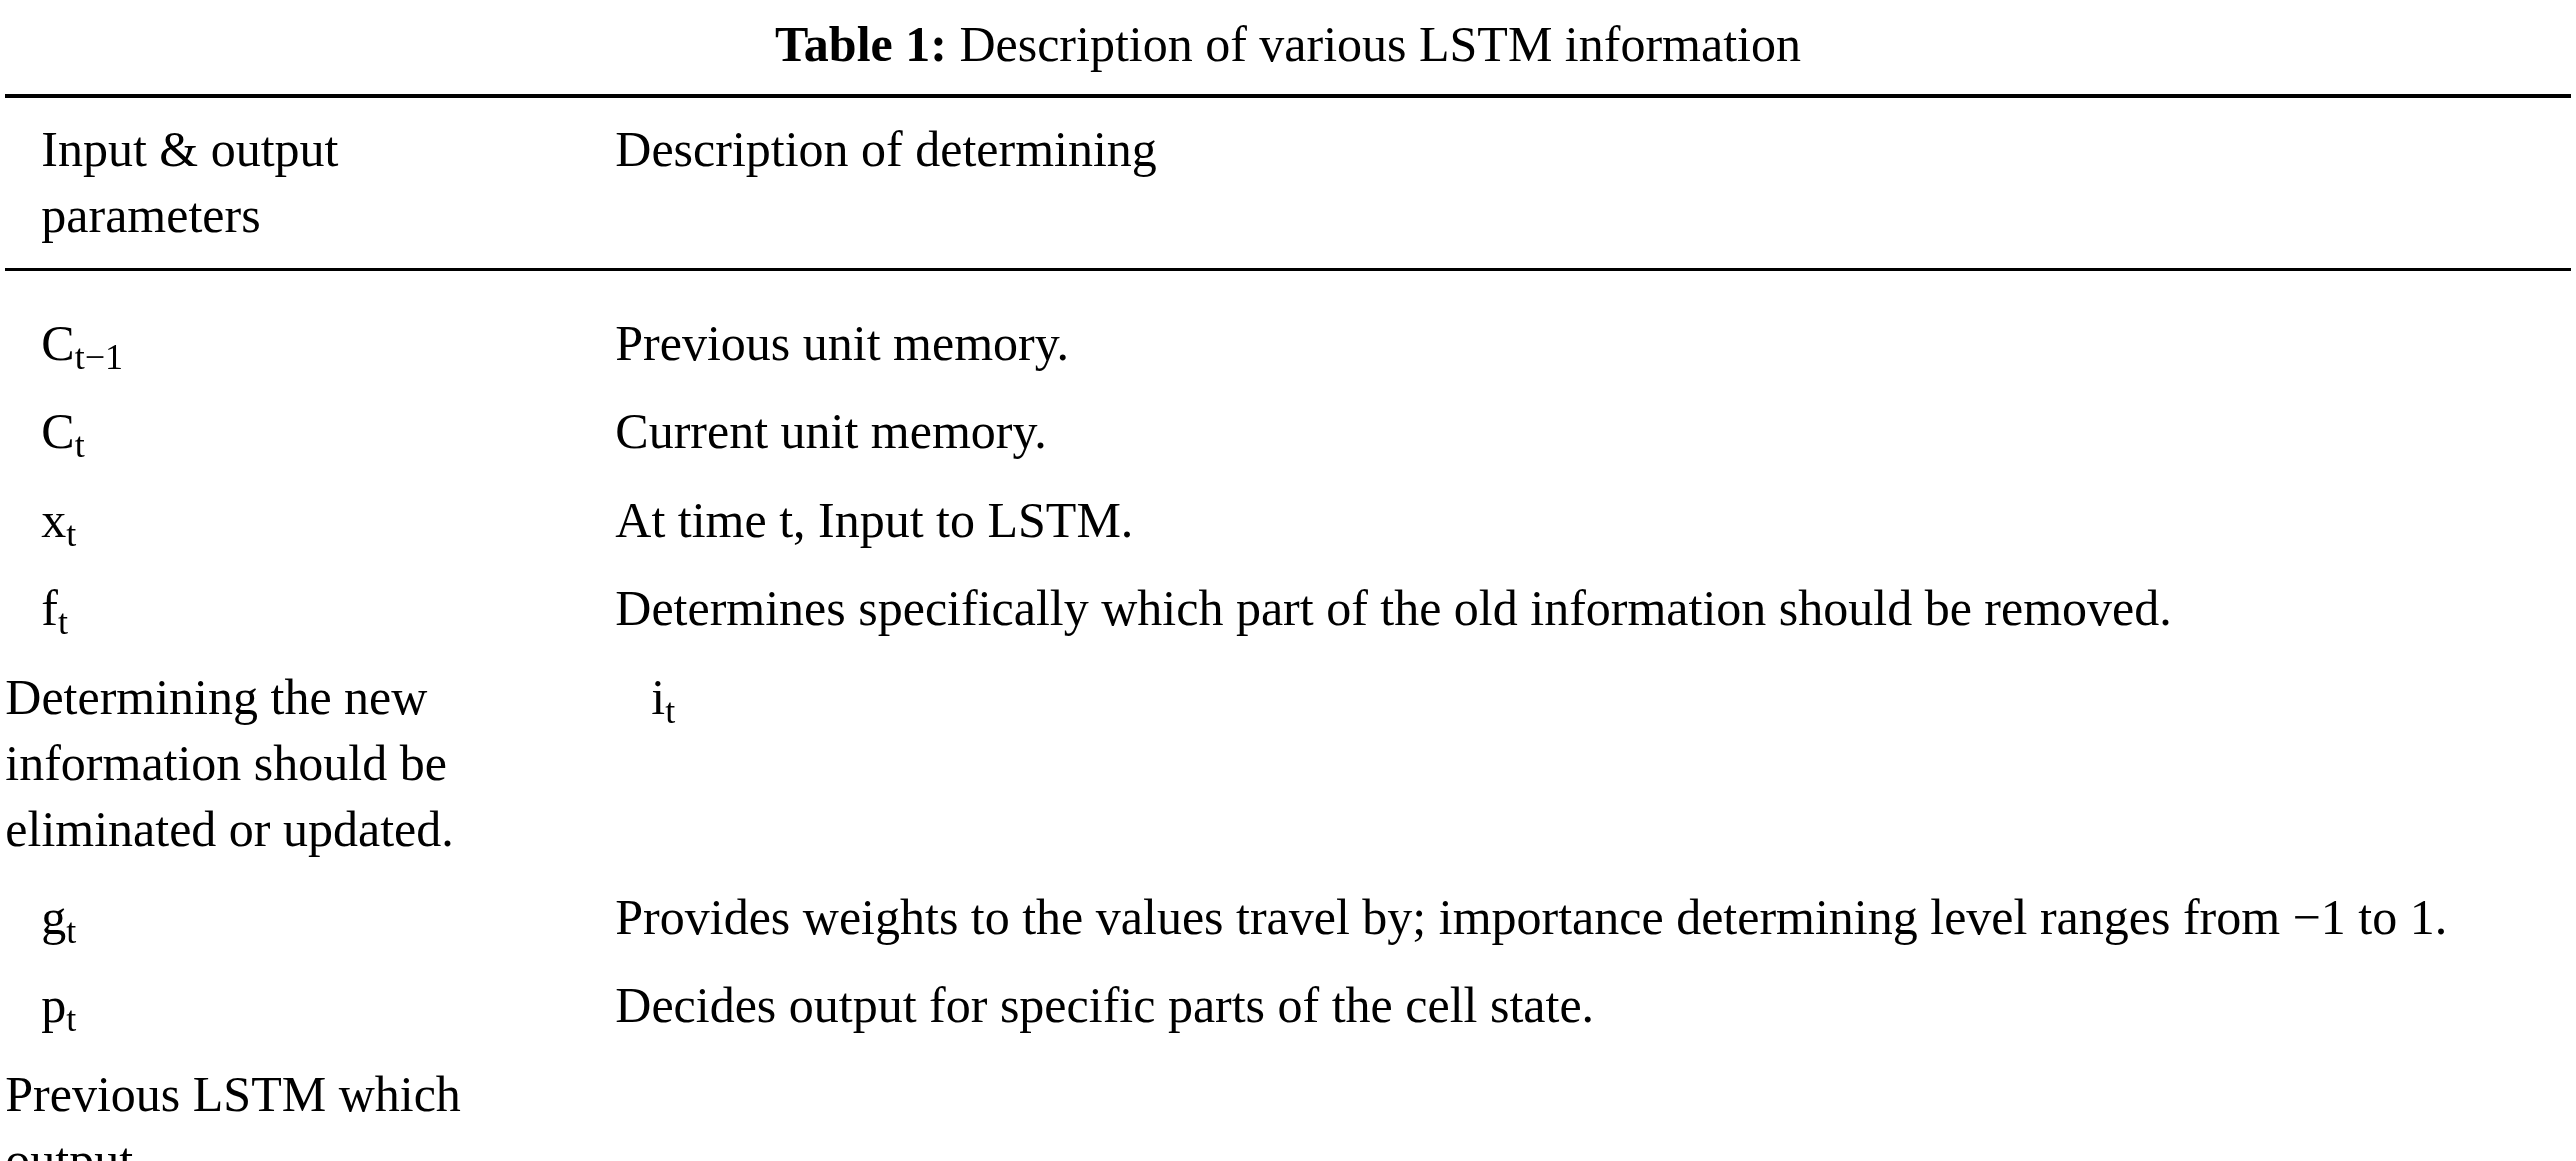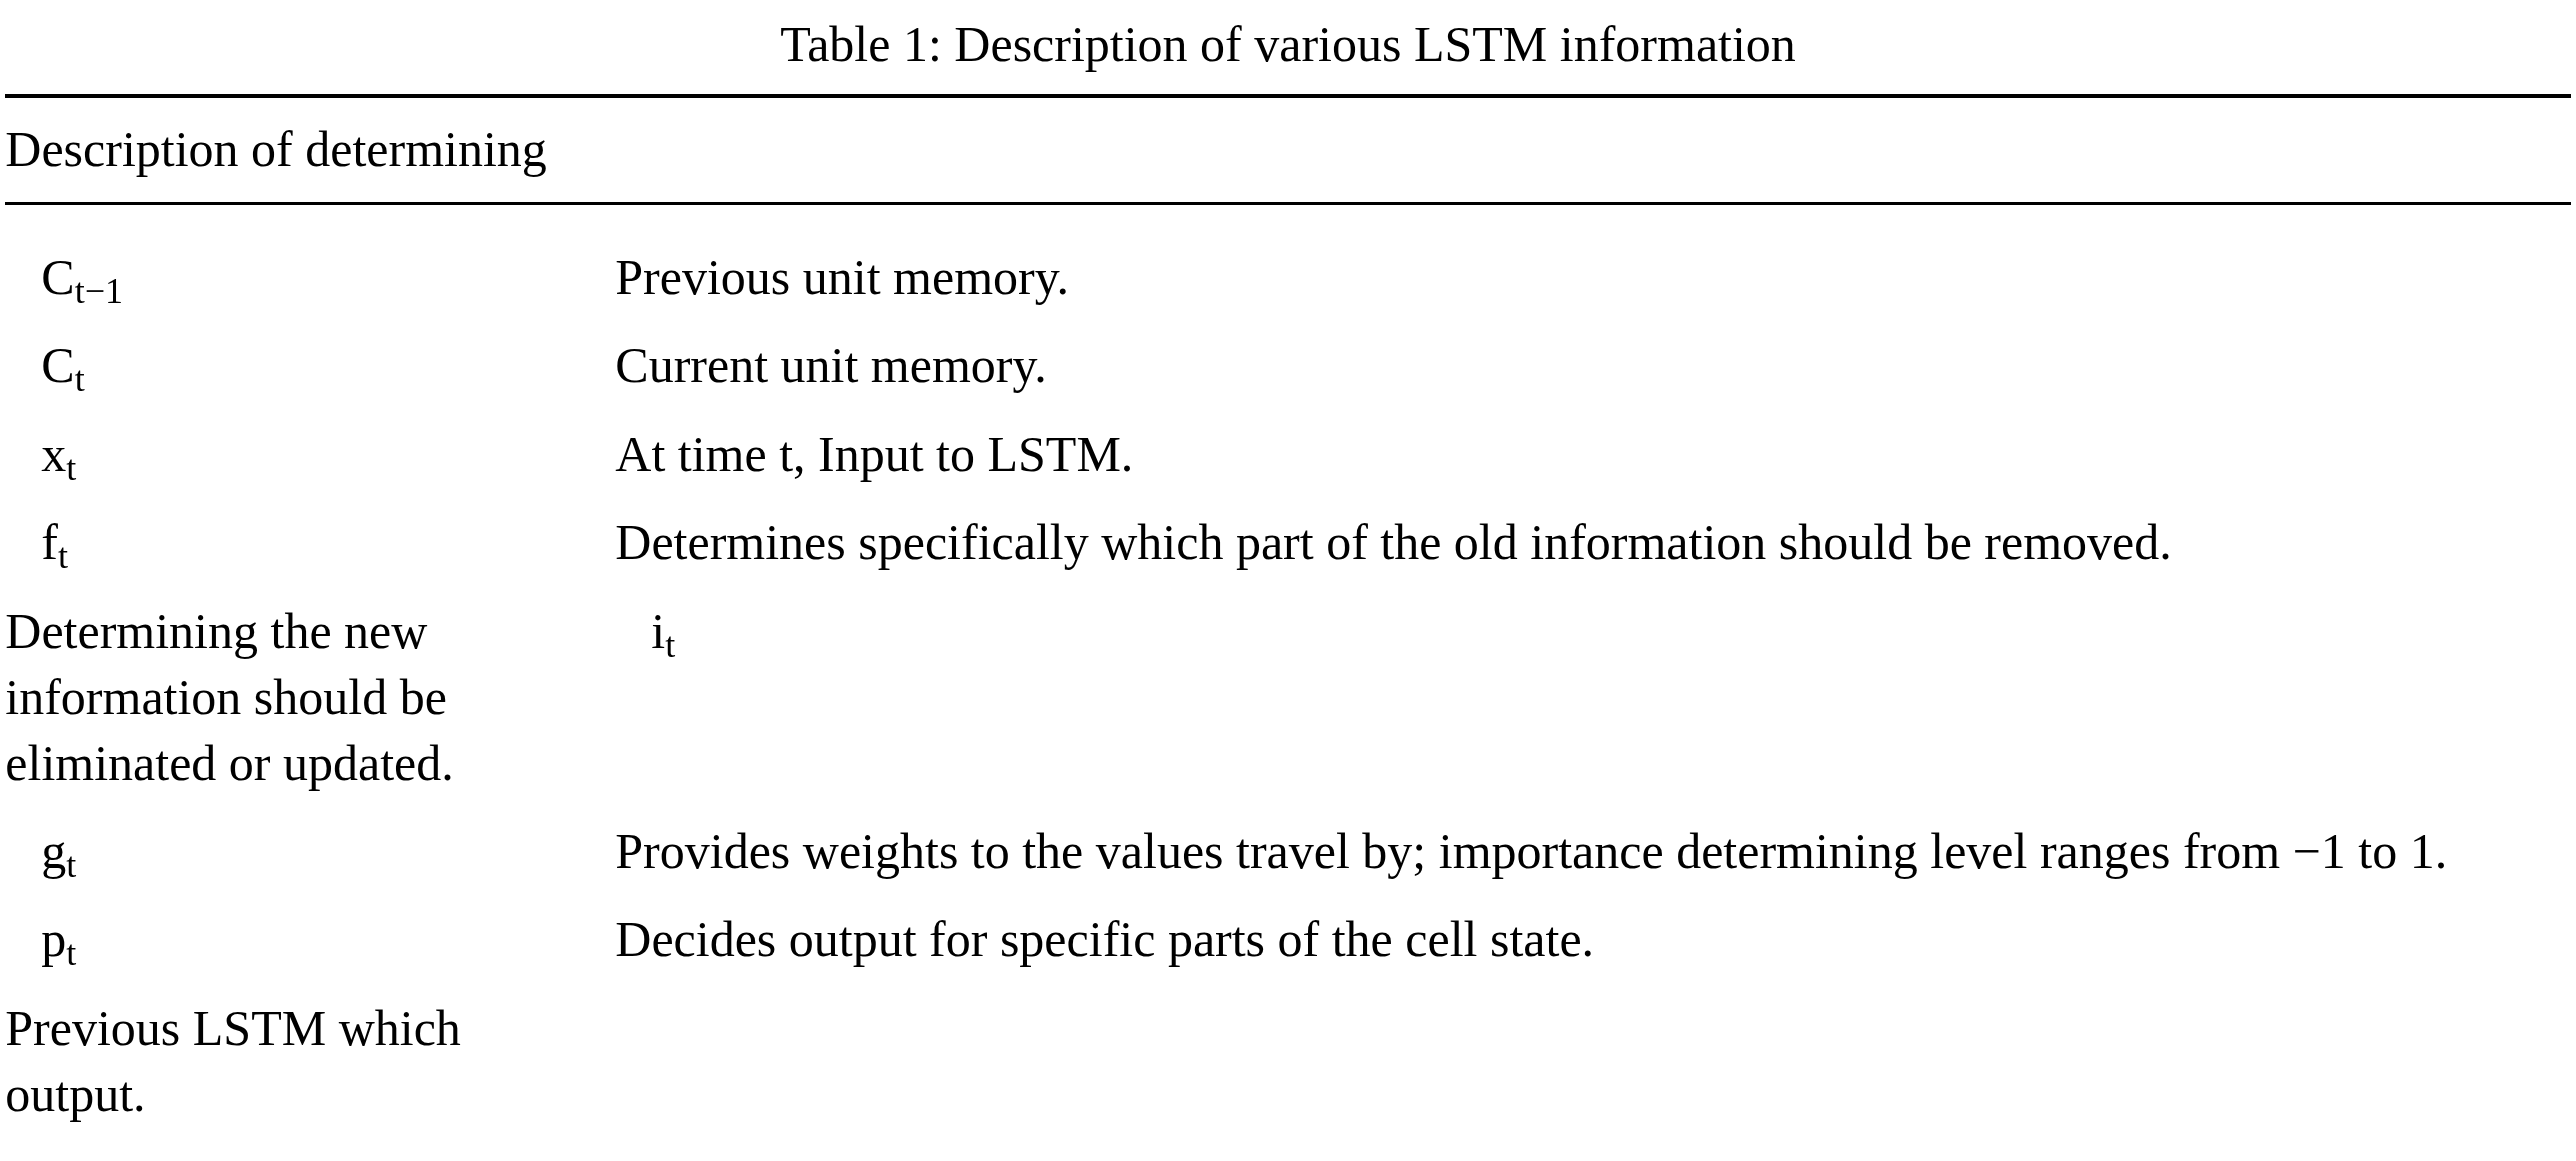--- a/index.html
+++ b/index.html
@@ -17,21 +17,21 @@
     overflow: hidden;
   }
   .caption {
     margin-top: 10.5px;
     text-align: center;
     font-size: 50px;
     line-height: 67px;
     white-space: nowrap;
   }
   .caption .cap-label {
-    font-weight: normal;
+    font-weight: bold;
   }
   .ptable {
     margin: 16px 5.3px 0 5.3px;
     border-top: 4.6px solid #000;
     border-bottom: 4.6px solid #000;
   }
   .thead {
     border-bottom: 3.3px solid #000;
     padding: 18.4px 0 20px 0;
   }
@@ -71,20 +71,21 @@
 <div class="page">
 
   <div class="caption">
     <span class="cap-label">Table 1:</span>
     <span class="cap-text">Description of various LSTM information</span>
   </div>
 
   <div class="ptable">
     <div class="thead">
       <div class="tr">
+        <div class="td param">Input &amp; output parameters</div>
         <div class="td desc">Description of determining</div>
       </div>
     </div>
     <div class="tbody" id="tbody">
   <div class="tr">
     <div class="td param"><span class="pbase">C</span><sub class="psub">t−1</sub></div>
     <div class="td desc">Previous unit memory.</div>
   </div>
 
   <div class="tr">

